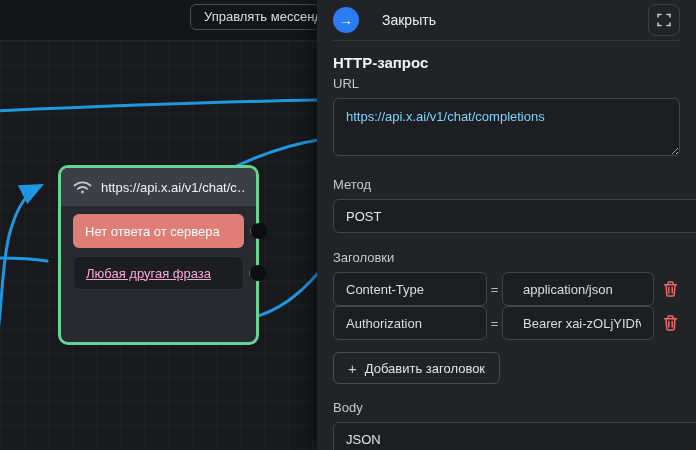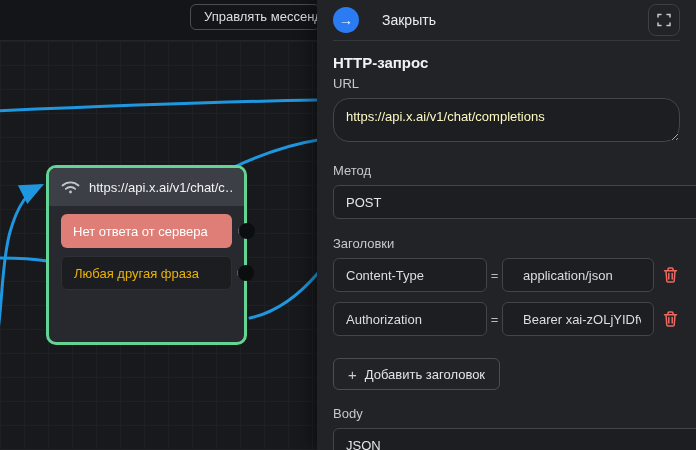--- a/index.html
+++ b/index.html
@@ -17,33 +17,33 @@
   
   .canvas { position:absolute; left:0; top:41px; width:696px; height:409px;
     background-color:#18191c;
     background-image:linear-gradient(#1e2024 1px, transparent 1px),
                      linear-gradient(90deg,#1e2024 1px, transparent 1px);
     background-size:24px 24px; }
   svg.edges { position:absolute; left:0; top:0; width:696px; height:450px;
     z-index:3; pointer-events:none; }
 
   
-  .node { position:absolute; left:46px; top:165px; width:201px; height:180px;
+  .node { position:absolute; left:58px; top:165px; width:201px; height:180px;
     background:#27292e; border:3px solid #64d494; border-radius:10px;
     z-index:4; }
   .node-header { height:38px; background:#3c3f46; border-radius:7px 7px 0 0;
     display:flex; align-items:center; gap:8px; padding:0 11px; }
   .node-title { color:#f2f3f5; font-size:13px; white-space:nowrap;
     overflow:hidden; flex:1; }
   .node-body { padding:8px 12px 10px 12px; display:flex;
     flex-direction:column; gap:8px; }
   .node-btn { height:34px; border-radius:6px; display:flex;
     align-items:center; padding:0 12px; font-size:13px; position:relative;text-align:center; }
   .node-btn.danger { background:#de7e76; color:#ffffff; }
-  .node-btn.dark { background:#1b1d21; border:1px solid #2e3034; color:#eab308; }
+  .node-btn.dark { background:#1b1d21; border:1px solid #2e3034; color:#f9a8d4;text-decoration:underline; }
   .node-btn.outline { background:transparent; border:1px solid #4b4e54; color:#e9eaec; }
   .stub { position:absolute; right:-18px; top:50%; transform:translateY(-50%);
     width:12px; height:5px; background:#55585e; }
   .port { position:absolute; top:50%; transform:translateY(-50%);
     border-radius:50%; }
   .port.dark { right:-23px; width:16px; height:16px; background:#0c0d0f; }
   .port.blue { right:-25px; width:20px; height:20px; background:#2aa7e8; }
 
   
   .panel { position:absolute; left:317px; top:0; width:379px; height:450px;
@@ -55,30 +55,30 @@
     justify-content:center; font-size:14px; flex:0 0 auto; }
   .close-label { color:#eceded; font-size:14px; margin-left:23px; flex:1; }
   .expand-btn { width:32px; height:32px; border:1px solid #3c3f45;
     border-radius:8px; background:transparent; display:flex;
     align-items:center; justify-content:center; }
   .panel-divider { border-top:1px solid #34373c; margin:0 16px; }
   .panel-content { padding:13px 16px 0 16px; }
   .panel-title { color:#f1f2f4; font-size:15px; font-weight:700;
     margin-bottom:5px; }
   .field-label { color:#c6c8cc; font-size:13px; margin-bottom:7px; }
-  .url-area { width:347px; height:44px; background:#1c1e22;
-    border:1px solid #42454c; border-radius:16px; color:#fef9c3;
+  .url-area { width:347px; height:58px; background:#1c1e22;
+    border:1px solid #42454c; border-radius:6px; color:#7dd3fc;
     font-size:13px; font-family:"Liberation Sans", sans-serif;
     padding:10px 12px; resize:vertical; outline:none; }
   .section { margin-top:17px; }
   .select { width:417px; height:34px; background:#1c1e22;
     border:1px solid #42454c; border-radius:6px; display:flex;
     align-items:center; padding:0 12px; color:#e4e5e7; font-size:13px; }
   .select .chev { margin-left:auto; }
-  .hdr-row { display:flex; align-items:center; margin-bottom:10px; }
+  .hdr-row { display:flex; align-items:center; }
   .hdr-input { height:34px; background:#1c1e22; border:1px solid #42454c;
     border-radius:6px; color:#dcdee1; font-size:13px; padding:0 12px;
     font-family:"Liberation Sans", sans-serif; outline:none; }
   .hdr-key { width:154px; }
   .hdr-val { width:152px;padding-left:20px; }
   .eq { color:#b8bac0; font-size:13px; width:15px; text-align:center;
     flex:0 0 15px; }
   .trash-btn { background:none; border:none; margin-left:9px; padding:0;
     display:flex; align-items:center; }
   .add-btn { margin-top:12px; height:32px; padding:0 14px;

